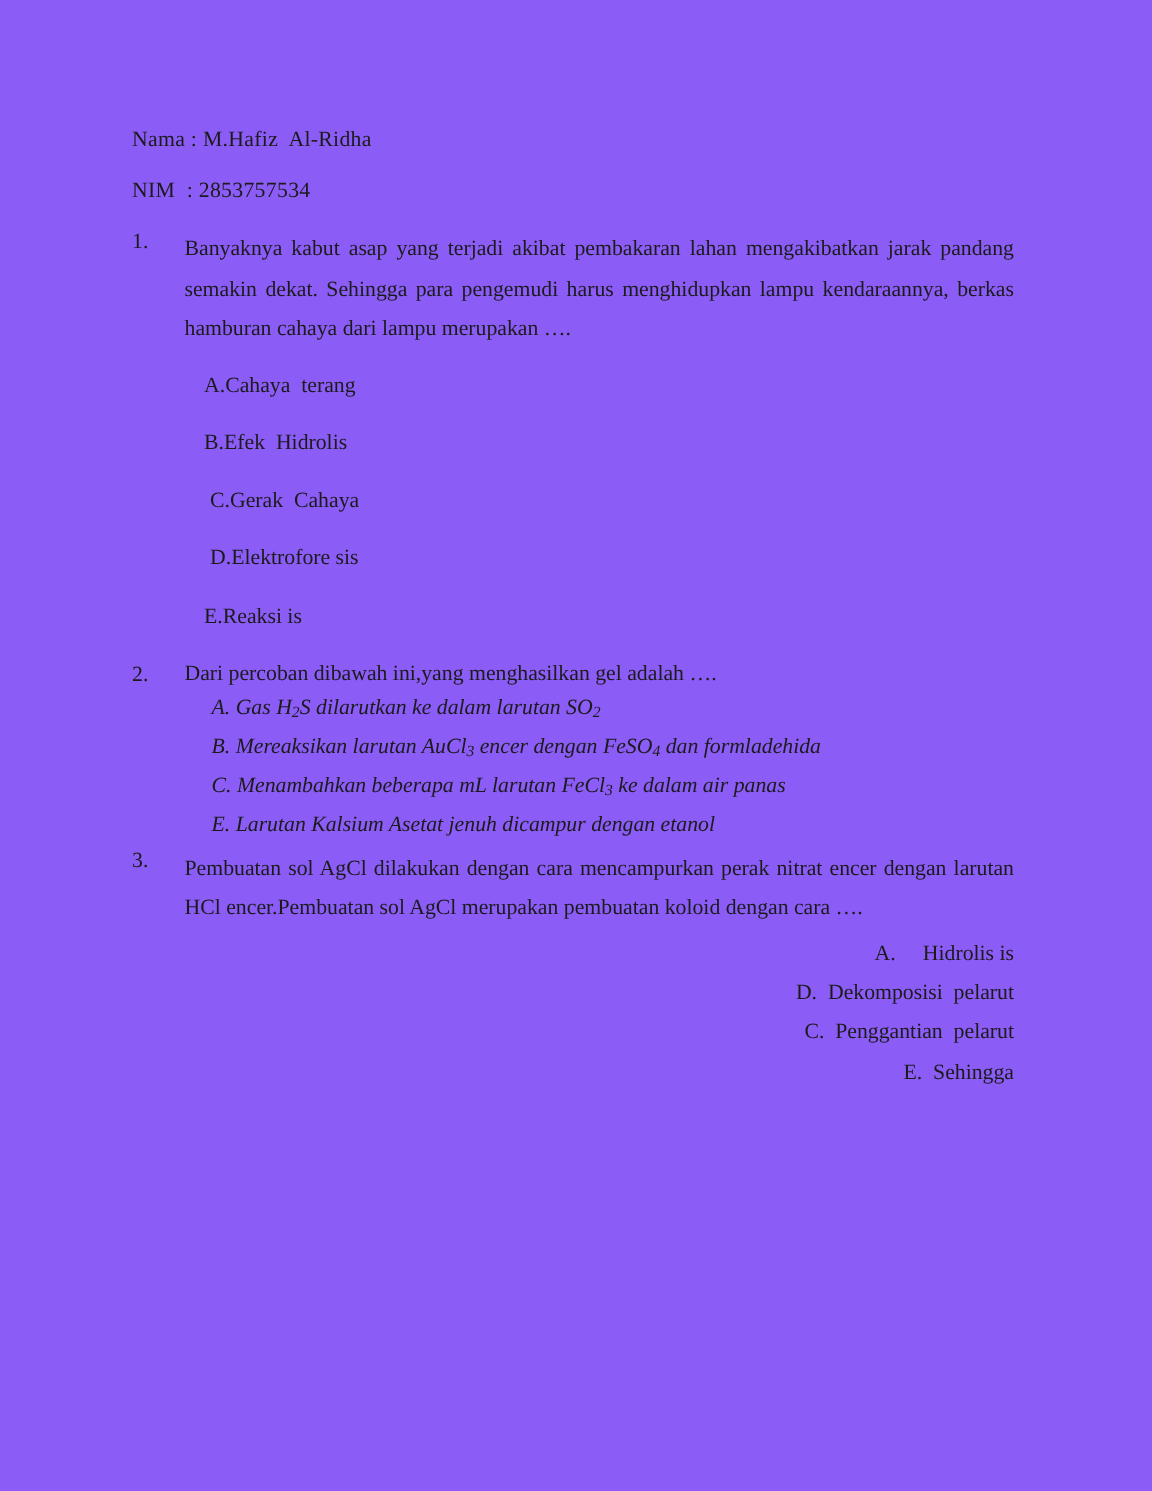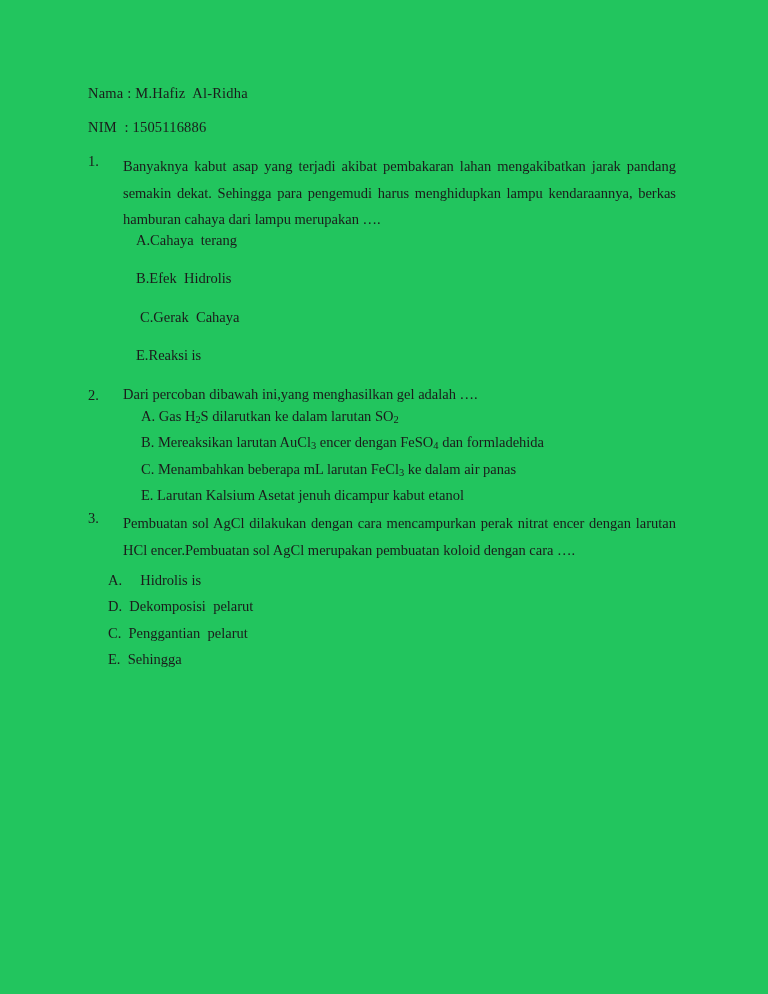--- a/index.html
+++ b/index.html
@@ -9,21 +9,21 @@
     background: #ffffff;
   }
   body {
     font-family: "Liberation Serif", "DejaVu Serif", serif;
     color: #1b1b1b;
   }
   .page {
     position: relative;
     width: 768px;
     height: 994px;
-    background: #22c55e;
+    background: #8b5cf6;
     overflow: hidden;
     box-sizing: border-box;
   }
   .content {
     position: absolute;
     left: 88px;
     top: 86px;
     width: 588px;
   }
 
@@ -56,44 +56,47 @@
     text-align: justify;
     text-justify: inter-word;
   }
 
   
   #q1 { margin-top: 7px; }
   #q1 .q-body { width: 553px; }
 
   
   .options-a {
+    margin-top: 17px;
     margin-left: 48px;
     font-size: 14.5px;
   }
   .options-a .opt {
     line-height: 1;
     margin-bottom: 24px;
     white-space: pre;
   }
   .options-a .opt.ind1 { padding-left: 4px; }
 
   .options-b {
     margin-left: 53px;
     font-size: 14.5px;
     margin-top: 2px;
   }
   .options-b .opt {
     line-height: 26.3px;
     white-space: nowrap;
+    font-style: italic;
   }
 
   .options-c {
     margin-left: 20px;
     font-size: 14.5px;
     margin-top: 4px;
+    text-align: right;
   }
   .options-c .opt {
     line-height: 26.3px;
     white-space: pre;
   }
 
   #q2 { margin-top: 21px; }
   #q2 .q-body { line-height: 1; }
   #q3 { margin-top: 2px; }
   #q3 .q-body { width: 553px; }
@@ -104,42 +107,43 @@
     line-height: 0;
   }
 </style>
 </head>
 <body>
 
 <div class="page">
   <div class="content">
 
     <div class="ident-line">Nama : M.Hafiz  Al-Ridha</div>
-    <div class="ident-line">NIM  : 1505116886</div>
+    <div class="ident-line">NIM  : 2853757534</div>
 
     <div class="question" id="q1">
       <span class="q-num">1.</span>
       <div class="q-body">Banyaknya kabut asap yang terjadi akibat pembakaran lahan mengakibatkan jarak pandang semakin dekat. Sehingga para pengemudi harus menghidupkan lampu kendaraannya, berkas hamburan cahaya dari lampu merupakan ….</div>
     </div>
     <div class="options-a">
       <div class="opt">A.Cahaya  terang</div>
       <div class="opt">B.Efek  Hidrolis</div>
       <div class="opt ind1">C.Gerak  Cahaya</div>
+      <div class="opt ind1">D.Elektrofore sis</div>
       <div class="opt">E.Reaksi is</div>
     </div>
 
     <div class="question" id="q2">
       <span class="q-num">2.</span>
       <div class="q-body">Dari percoban dibawah ini,yang  menghasilkan  gel adalah ….</div>
     </div>
     <div class="options-b">
       <div class="opt">A. Gas H<sub>2</sub>S dilarutkan  ke dalam larutan  SO<sub>2</sub></div>
       <div class="opt">B. Mereaksikan  larutan  AuCl<sub>3</sub> encer dengan  FeSO<sub>4</sub> dan formladehida</div>
       <div class="opt">C. Menambahkan  beberapa mL larutan  FeCl<sub>3</sub> ke dalam air panas</div>
-      <div class="opt">E. Larutan  Kalsium  Asetat jenuh  dicampur  kabut etanol</div>
+      <div class="opt">E. Larutan  Kalsium  Asetat jenuh  dicampur  dengan etanol</div>
     </div>
 
     <div class="question" id="q3">
       <span class="q-num">3.</span>
       <div class="q-body">Pembuatan sol AgCl dilakukan dengan cara mencampurkan perak nitrat encer dengan larutan HCl encer.Pembuatan  sol AgCl merupakan  pembuatan  koloid dengan cara ….</div>
     </div>
     <div class="options-c">
       <div class="opt">A.     Hidrolis is</div>
       <div class="opt">D.  Dekomposisi  pelarut</div>
       <div class="opt">C.  Penggantian  pelarut</div>

